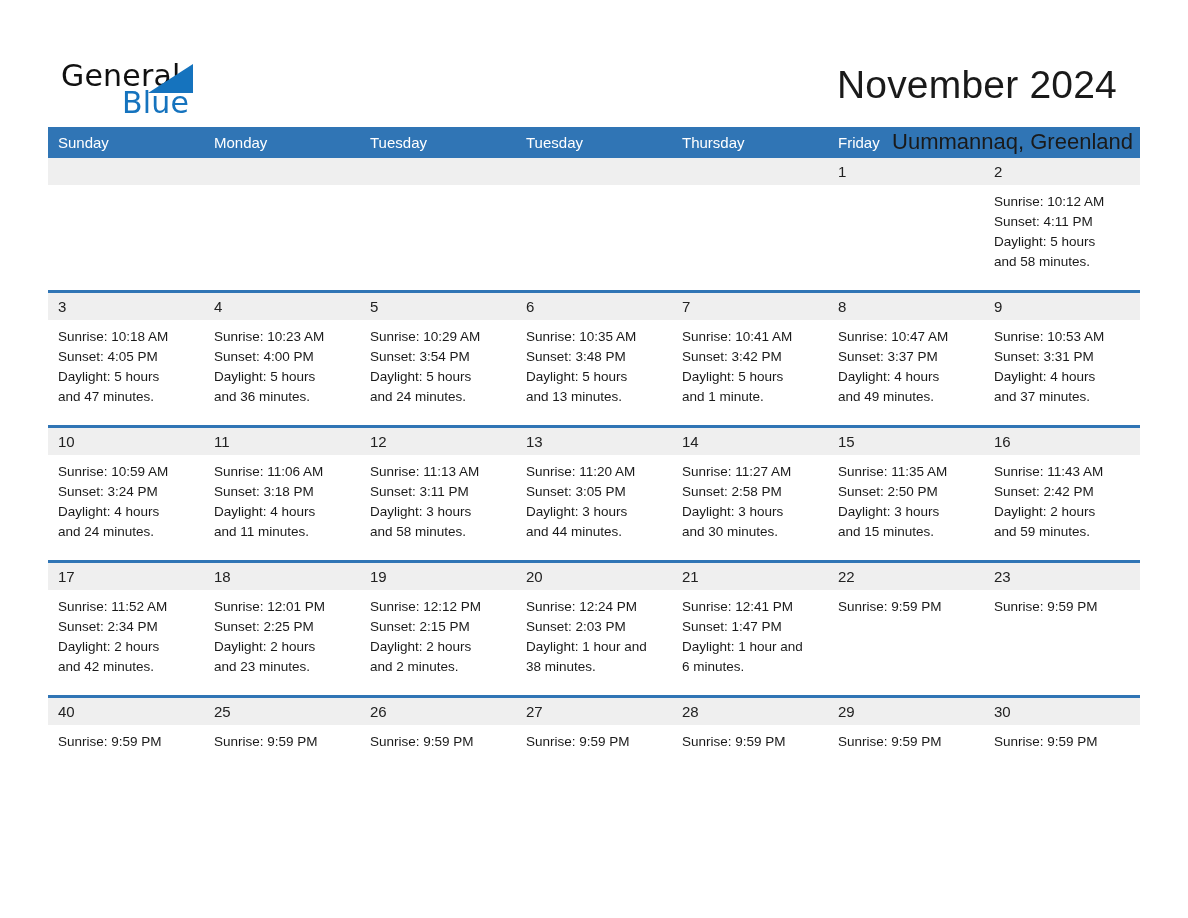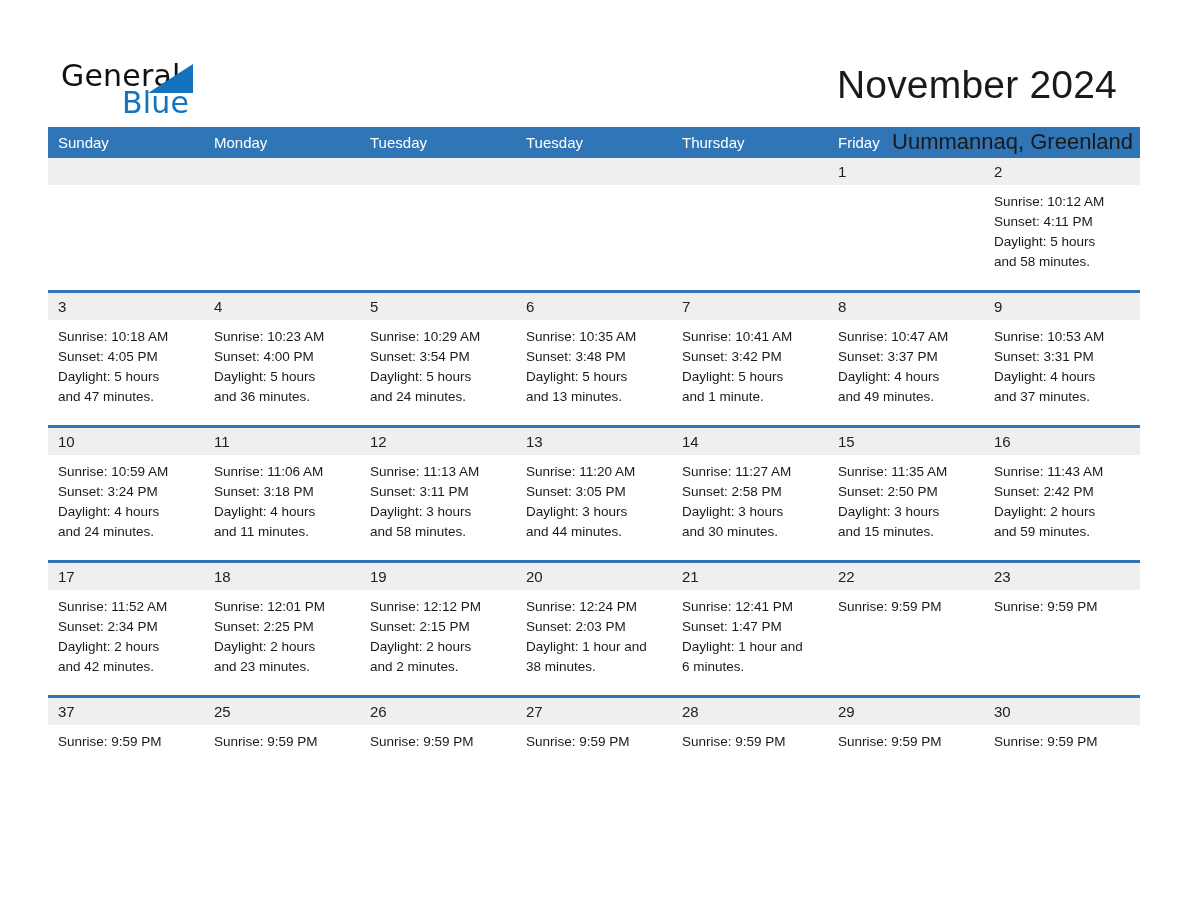--- a/index.html
+++ b/index.html
@@ -393,21 +393,21 @@
           </div>
           <div class="day">
             <div class="day-numbar"><span class="day-num">23</span></div>
             <div class="day-body">
               <div class="day-line">Sunrise: 9:59 PM</div>
             </div>
           </div>
         </div>
         <div class="week last">
           <div class="day">
-            <div class="day-numbar"><span class="day-num">37</span></div>
+            <div class="day-numbar"><span class="day-num">40</span></div>
             <div class="day-body">
               <div class="day-line">Sunrise: 9:59 PM</div>
             </div>
           </div>
           <div class="day">
             <div class="day-numbar"><span class="day-num">25</span></div>
             <div class="day-body">
               <div class="day-line">Sunrise: 9:59 PM</div>
             </div>
           </div>

